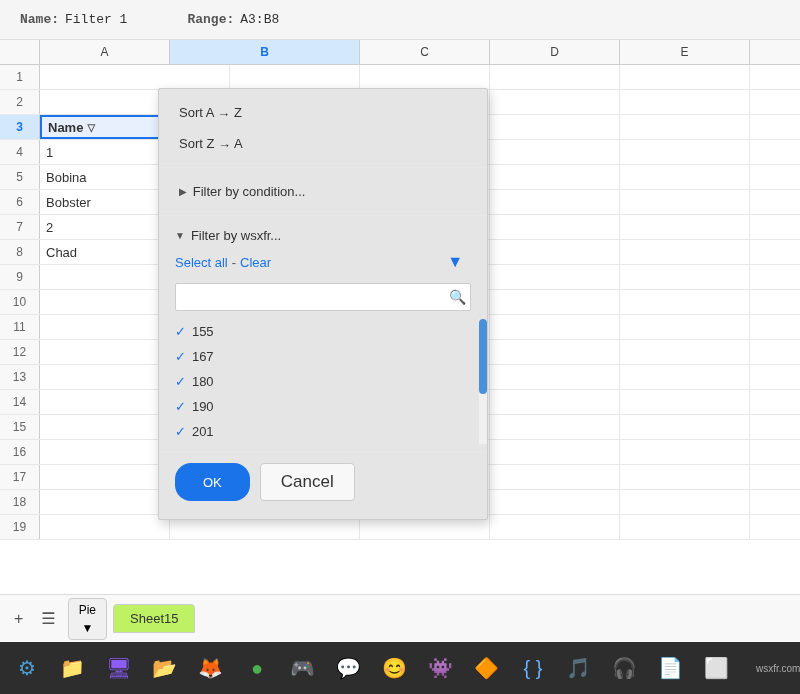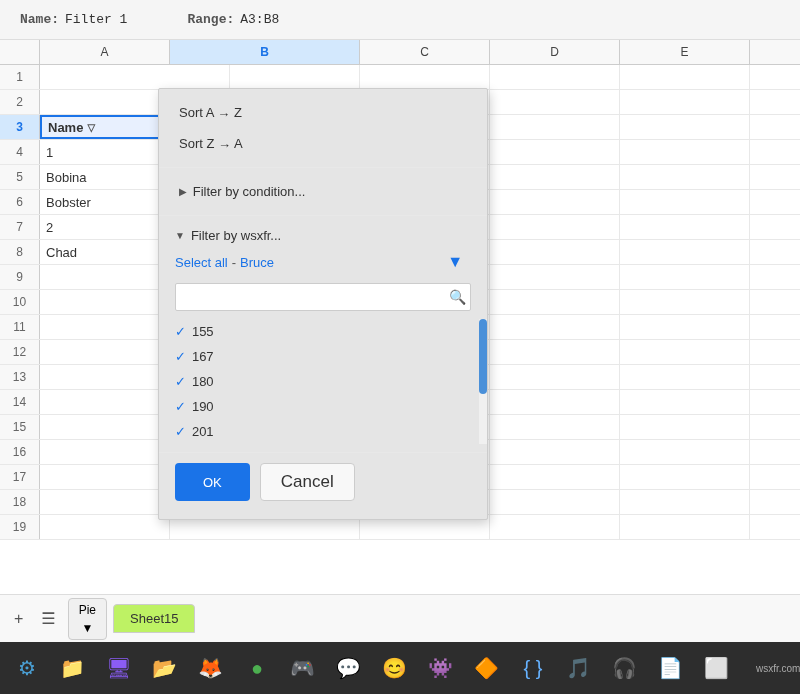--- a/index.html
+++ b/index.html
@@ -240,21 +240,21 @@
       padding: 10px 16px;
       gap: 10px;
       border-top: 1px solid #e8e8e8;
     }
     .btn-ok {
       background: #1a73e8;
       color: #fff;
       border: none;
       padding: 8px 28px;
       font-size: 13px;
-      border-radius: 4px;
+      border-radius: 16px;
       cursor: pointer;
     }
     .btn-cancel {
       background: #f8f8f8;
       color: #333;
       border: 1px solid #ccc;
       padding: 8px 20px;
       font-size: 17px;
       border-radius: 4px;
       cursor: pointer;
@@ -541,21 +541,21 @@
 
     <div class="filter-by-values-section">
       <div class="section-header">
         <span class="expand-icon">▼</span>
         <span class="section-title">Filter by wsxfr...</span>
       </div>
 
       <div class="select-all-row">
         <a class="select-all-link">Select all</a>
         <span class="separator">-</span>
-        <a class="select-all-link">Bruce</a>
+        <a class="select-all-link">Clear</a>
         <span class="filter-funnel">▼</span>
       </div>
 
       <div class="search-row">
         <div class="search-input-wrapper">
           <input type="text" class="search-input" style="">
           <span class="search-icon-btn">🔍</span>
         </div>
       </div>
 

